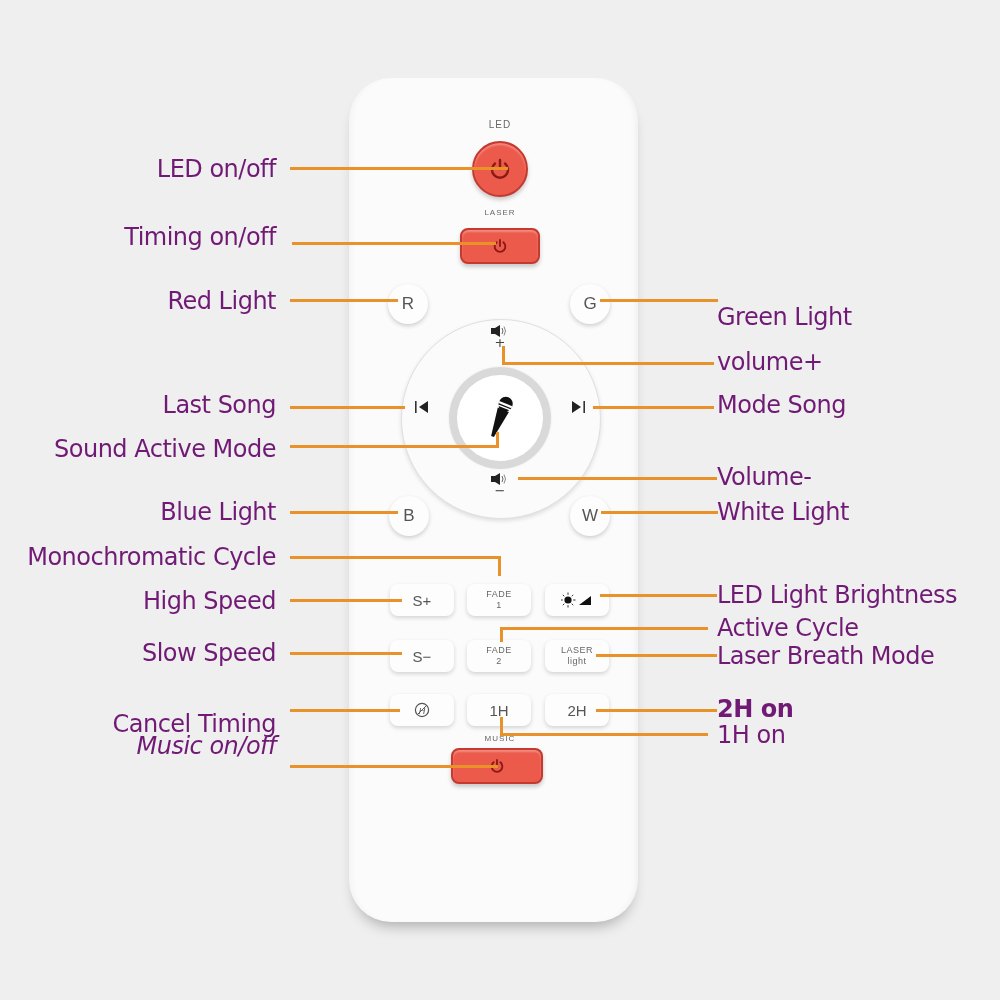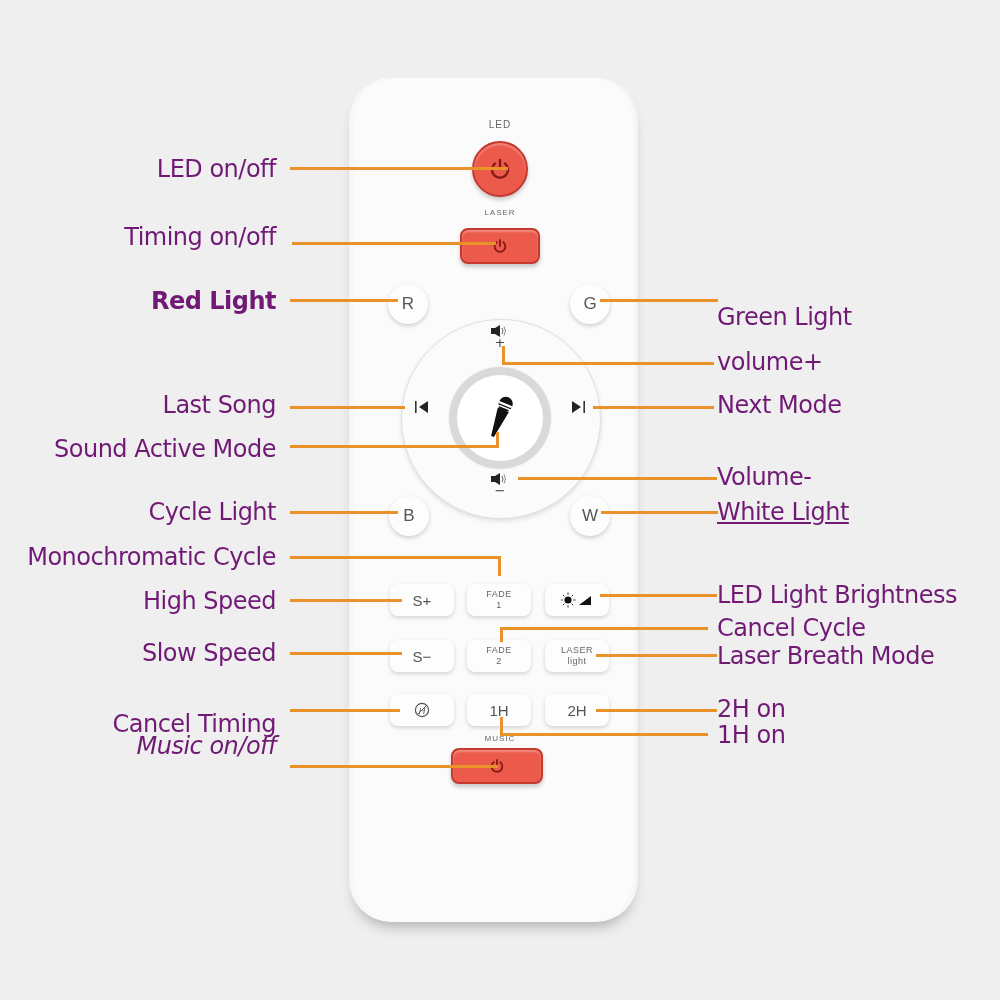--- a/index.html
+++ b/index.html
@@ -173,32 +173,32 @@
 <div class="line h" style="left:600px;top:594px;width:117px;"></div>
 <div class="line h" style="left:500px;top:627px;width:208px;"></div>
 <div class="line v" style="left:500px;top:627px;height:15px;"></div>
 <div class="line h" style="left:596px;top:654px;width:121px;"></div>
 <div class="line h" style="left:596px;top:709px;width:121px;"></div>
 <div class="line h" style="left:500px;top:733px;width:208px;"></div>
 <div class="line v" style="left:500px;top:717px;height:19px;"></div>
 
 <div class="callout left" style="top:157px;">LED on/off</div>
 <div class="callout left" style="top:225px;">Timing on/off</div>
-<div class="callout left" style="top:289px;font-weight:bold;">Red Light</div>
+<div class="callout left" style="top:289px;">Red Light</div>
 <div class="callout left" style="top:393px;">Last Song</div>
 <div class="callout left" style="top:437px;">Sound Active Mode</div>
-<div class="callout left" style="top:500px;">Cycle Light</div>
+<div class="callout left" style="top:500px;">Blue Light</div>
 <div class="callout left" style="top:545px;">Monochromatic Cycle</div>
 <div class="callout left" style="top:589px;text-align:center;">High Speed</div>
 <div class="callout left" style="top:641px;">Slow Speed</div>
 <div class="callout left" style="top:696px;margin-top:16px;">Cancel Timing</div>
 <div class="callout left" style="top:734px;font-style:italic;">Music on/off</div>
 
 <div class="callout right" style="top:305px;">Green Light</div>
 <div class="callout right" style="top:350px;">volume+</div>
-<div class="callout right" style="top:393px;">Next Mode</div>
+<div class="callout right" style="top:393px;">Mode Song</div>
 <div class="callout right" style="top:465px;">Volume-</div>
-<div class="callout right" style="top:500px;text-decoration:underline;">White Light</div>
+<div class="callout right" style="top:500px;">White Light</div>
 <div class="callout right" style="top:583px;">LED Light Brightness</div>
-<div class="callout right" style="top:616px;">Cancel Cycle</div>
+<div class="callout right" style="top:616px;">Active Cycle</div>
 <div class="callout right" style="top:644px;">Laser Breath Mode</div>
-<div class="callout right" style="top:697px;">2H on</div>
+<div class="callout right" style="top:697px;font-weight:bold;">2H on</div>
 <div class="callout right" style="top:723px;">1H on</div>
 
 </body></html>

